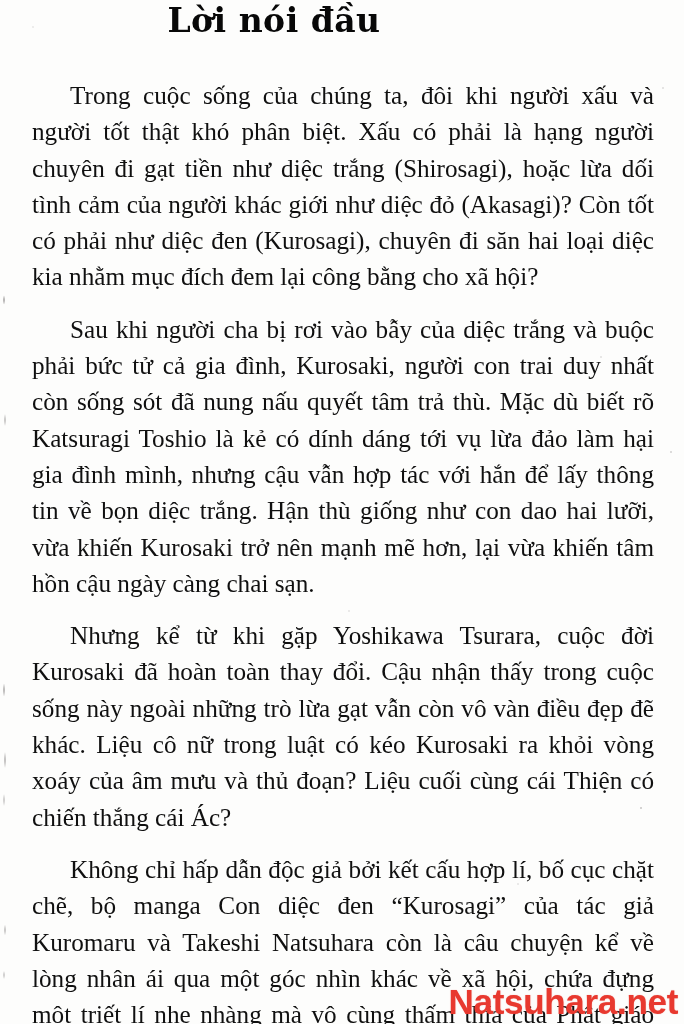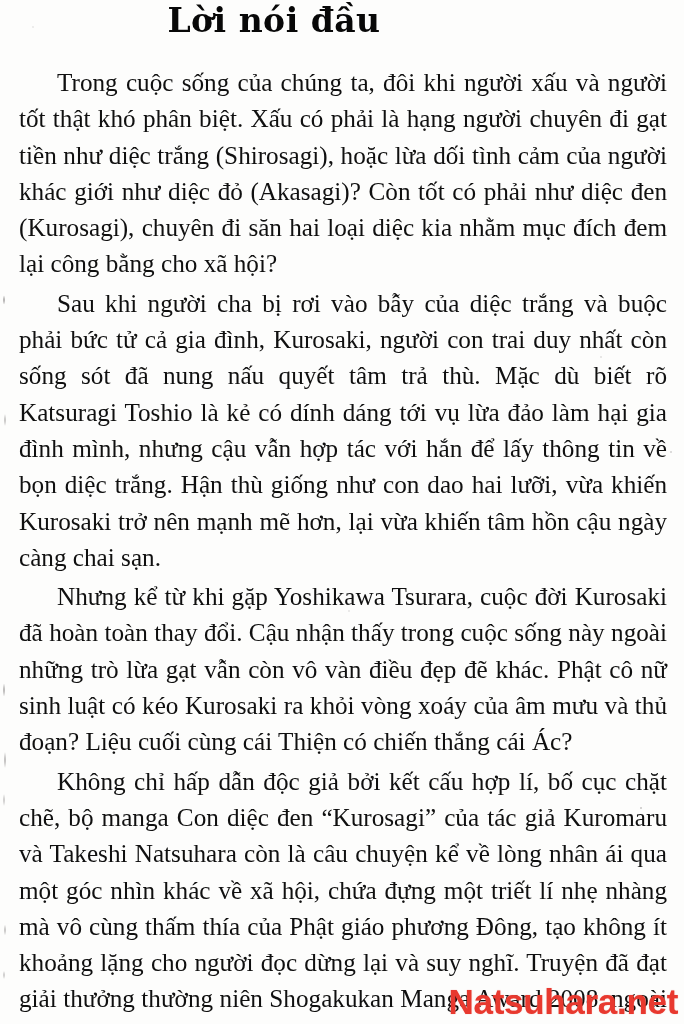--- a/index.html
+++ b/index.html
@@ -77,21 +77,21 @@
     top: 62px;
     width: 654px;
     font-size: 25.2px;
     line-height: 36.3px;
     text-align: justify;
     text-justify: inter-word;
     color: #101010;
     -webkit-font-smoothing: none;
   }
   .body-text p {
-    margin: 3px;
+    margin: 16px;
     text-indent: 38px;
     text-align: justify;
   }
   
 
   .bold {
     font-weight: normal;
   }
 
   
@@ -115,19 +115,19 @@
 <div class="page" style="background: rgb(253, 253, 252);">
 
   <div class="scan-gutter"></div>
   <div class="scan-specks"></div>
 
   <div class="title">Lời nói đầu</div>
 
   <div class="body-text" id="body-text">
       <p id="para-1"><span>Trong cuộc sống của chúng ta, đôi khi người xấu và người tốt thật khó phân biệt. Xấu có phải là hạng người chuyên đi gạt tiền như diệc trắng (Shirosagi), hoặc lừa dối tình cảm của người khác giới như diệc đỏ (Akasagi)? Còn tốt có phải như diệc đen (Kurosagi), chuyên đi săn hai loại diệc kia nhằm mục đích đem lại công bằng cho xã hội?</span></p>
       <p id="para-2"><span>Sau khi người cha bị rơi vào bẫy của diệc trắng và buộc phải bức tử cả gia đình, Kurosaki, người con trai duy nhất còn sống sót đã nung nấu quyết tâm trả thù. Mặc dù biết rõ Katsuragi Toshio là kẻ có dính dáng tới vụ lừa đảo làm hại gia đình mình, nhưng cậu vẫn hợp tác với hắn để lấy thông tin về bọn diệc trắng. Hận thù giống như con dao hai lưỡi, vừa khiến Kurosaki trở nên mạnh mẽ hơn, lại vừa khiến tâm hồn cậu ngày càng chai sạn.</span></p>
-      <p id="para-3"><span>Nhưng kể từ khi gặp Yoshikawa Tsurara, cuộc đời Kurosaki đã hoàn toàn thay đổi. Cậu nhận thấy trong cuộc sống này ngoài những trò lừa gạt vẫn còn vô vàn điều đẹp đẽ khác. Phật cô nữ sinh luật có kéo Kurosaki ra khỏi vòng xoáy của âm mưu và thủ đoạn? Liệu cuối cùng cái Thiện có chiến thắng cái Ác?</span></p>
+      <p id="para-3"><span>Nhưng kể từ khi gặp Yoshikawa Tsurara, cuộc đời Kurosaki đã hoàn toàn thay đổi. Cậu nhận thấy trong cuộc sống này ngoài những trò lừa gạt vẫn còn vô vàn điều đẹp đẽ khác. Liệu cô nữ trong luật có kéo Kurosaki ra khỏi vòng xoáy của âm mưu và thủ đoạn? Liệu cuối cùng cái Thiện có chiến thắng cái Ác?</span></p>
       <p id="para-4"><span>Không chỉ hấp dẫn độc giả bởi kết cấu hợp lí, bố cục chặt chẽ, bộ manga </span><span class="bold">Con diệc đen</span><span> “Kurosagi” của tác giả Kuromaru và Takeshi Natsuhara còn là câu chuyện kể về lòng nhân ái qua một góc nhìn khác về xã hội, chứa đựng một triết lí nhẹ nhàng mà vô cùng thấm thía của Phật giáo phương Đông, tạo không ít khoảng lặng cho người đọc dừng lại và suy nghĩ. Truyện đã đạt giải thưởng thường niên </span><span class="bold">Shogakukan Manga Award</span><span> 2008, ngoài ra còn được chuyển thể thành phim truyền hình dài tập.</span></p>
     </div>
 
   <div class="watermark" style="color: rgb(232, 57, 47);">Natsuhara.net</div>
 
 </div>
 
 </body></html>

